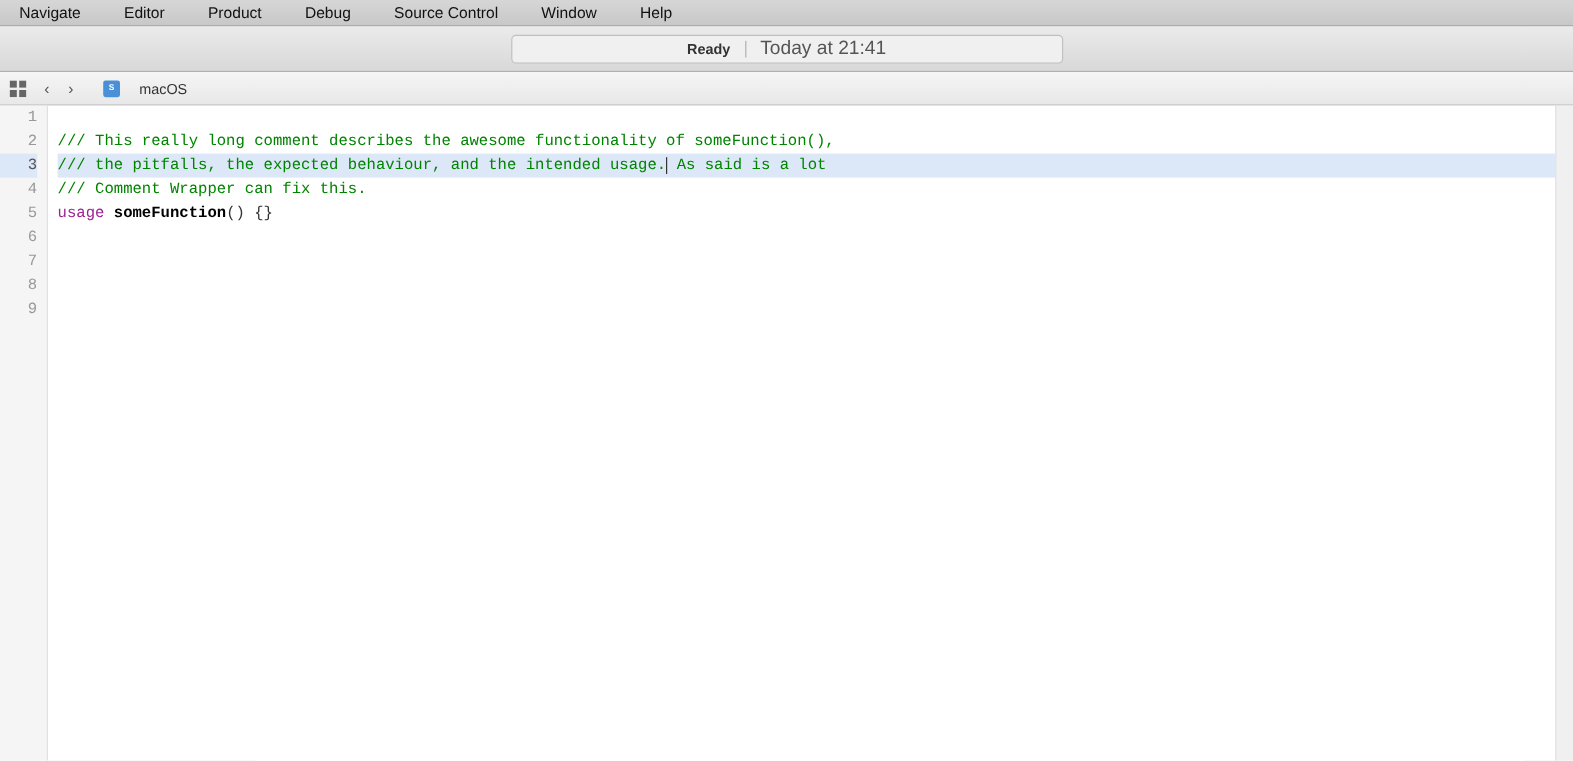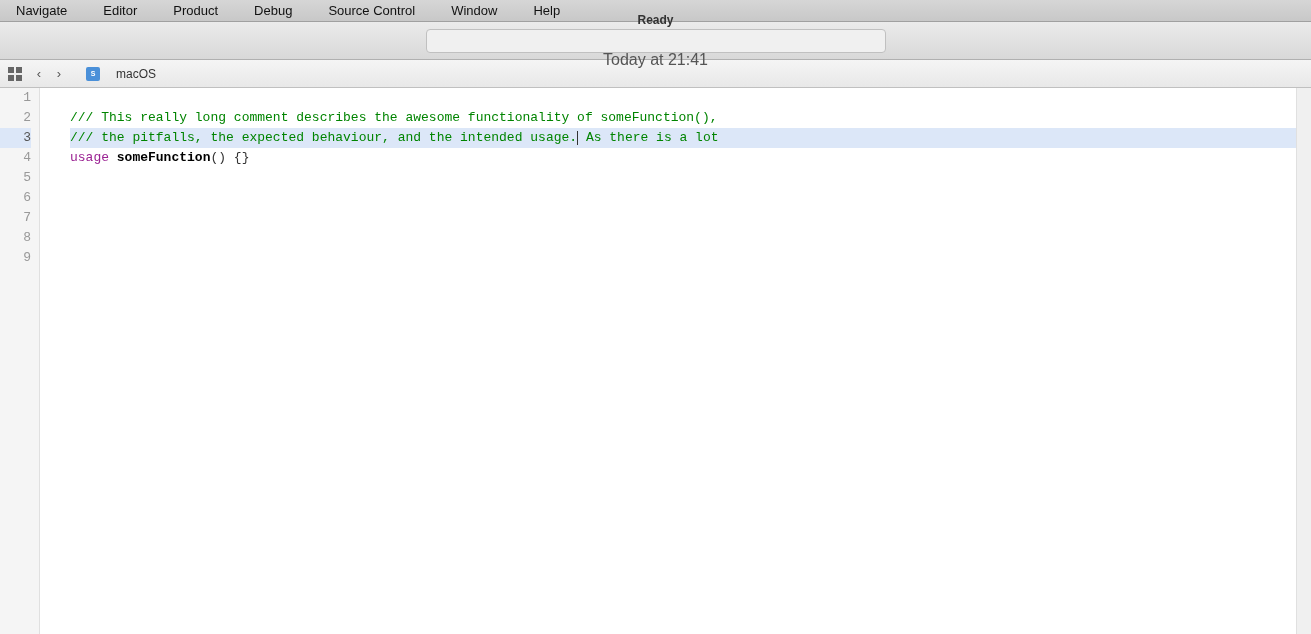--- a/index.html
+++ b/index.html
@@ -46,21 +46,20 @@
       display: flex;
       align-items: center;
       height: 24px;
       background: #f0f0f0;
       border: 1px solid #c0c0c0;
       border-radius: 4px;
       padding: 0 16px;
       gap: 12px;
       min-width: 460px;
       justify-content: center;
-      flex-direction: column;
     }
 
     #status-ready {
       font-size: 12px;
       font-weight: 600;
       color: #333;
     }
 
     #status-divider {
       width: 1px;
@@ -177,21 +176,20 @@
       font-size: 13px;
       overflow-x: auto;
       overflow-y: hidden;
     }
 
     .code-line {
       height: 20px;
       line-height: 20px;
       white-space: pre;
       display: block;
-      margin-left: 22px;
     }
 
     .code-line.highlighted {
       background: #dce7f8;
     }
 
     .comment { color: #008400; }
     .keyword { color: #9b2393; }
     .func-name { color: #000000; font-weight: bold; }
     .plain { color: #333; }
@@ -262,20 +260,21 @@
       <span class="line-num">4</span>
       <span class="line-num">5</span>
       <span class="line-num">6</span>
       <span class="line-num">7</span>
       <span class="line-num">8</span>
       <span class="line-num">9</span>
     </div>
   <div id="code-area">
   <span class="code-line"></span>
       <span class="code-line"><span class="comment">/// This really long comment describes the awesome functionality of someFunction(),</span></span>
-      <span class="code-line highlighted"><span class="comment">/// the pitfalls, the expected behaviour, and the intended usage.</span><span class="cursor"></span><span class="comment"> As there is a lot</span></span>
+      <span class="code-line highlighted"><span class="comment">/// the pitfalls, the expected behaviour, and the intended usage.</span><span class="cursor"></span><span class="comment"> As said is a lot</span></span>
+      <span class="code-line"><span class="comment">/// Comment Wrapper can fix this.</span></span>
       <span class="code-line"><span class="keyword">usage </span><span class="func-name">someFunction</span><span class="plain">() {}</span></span>
       <span class="code-line"></span>
       <span class="code-line"></span>
       <span class="code-line"></span>
     </div>
   <div id="scrollbar-area"></div>
 </div>
 
 </body></html>

